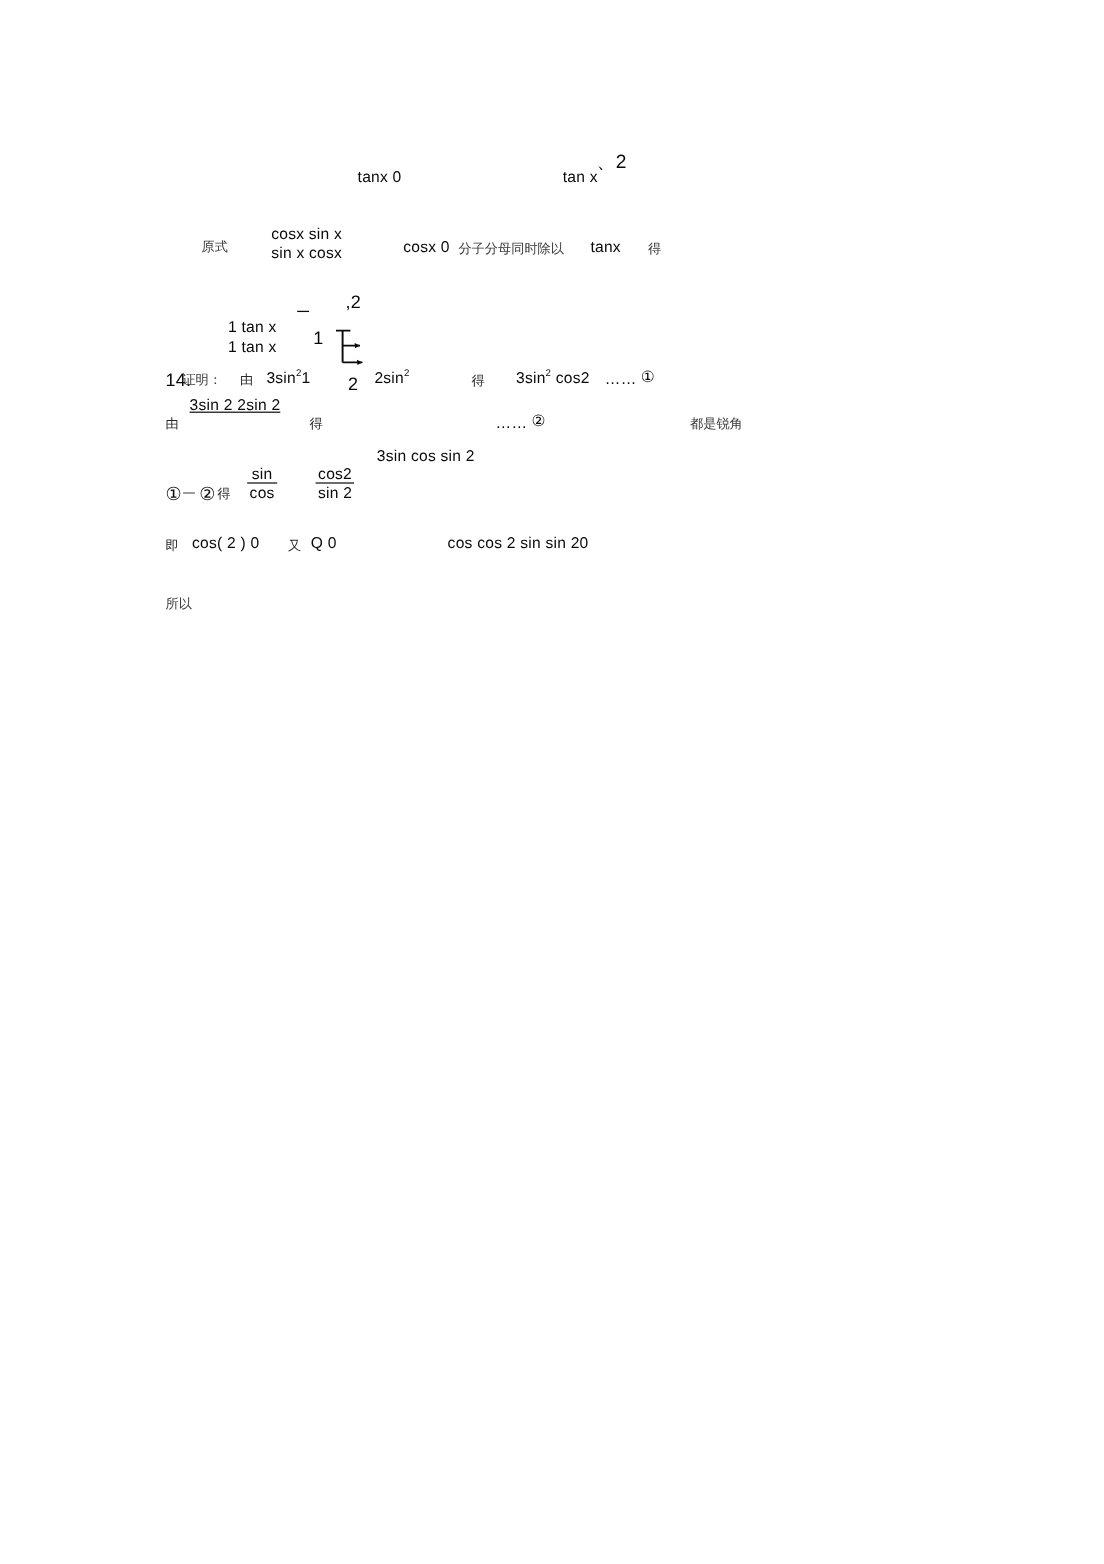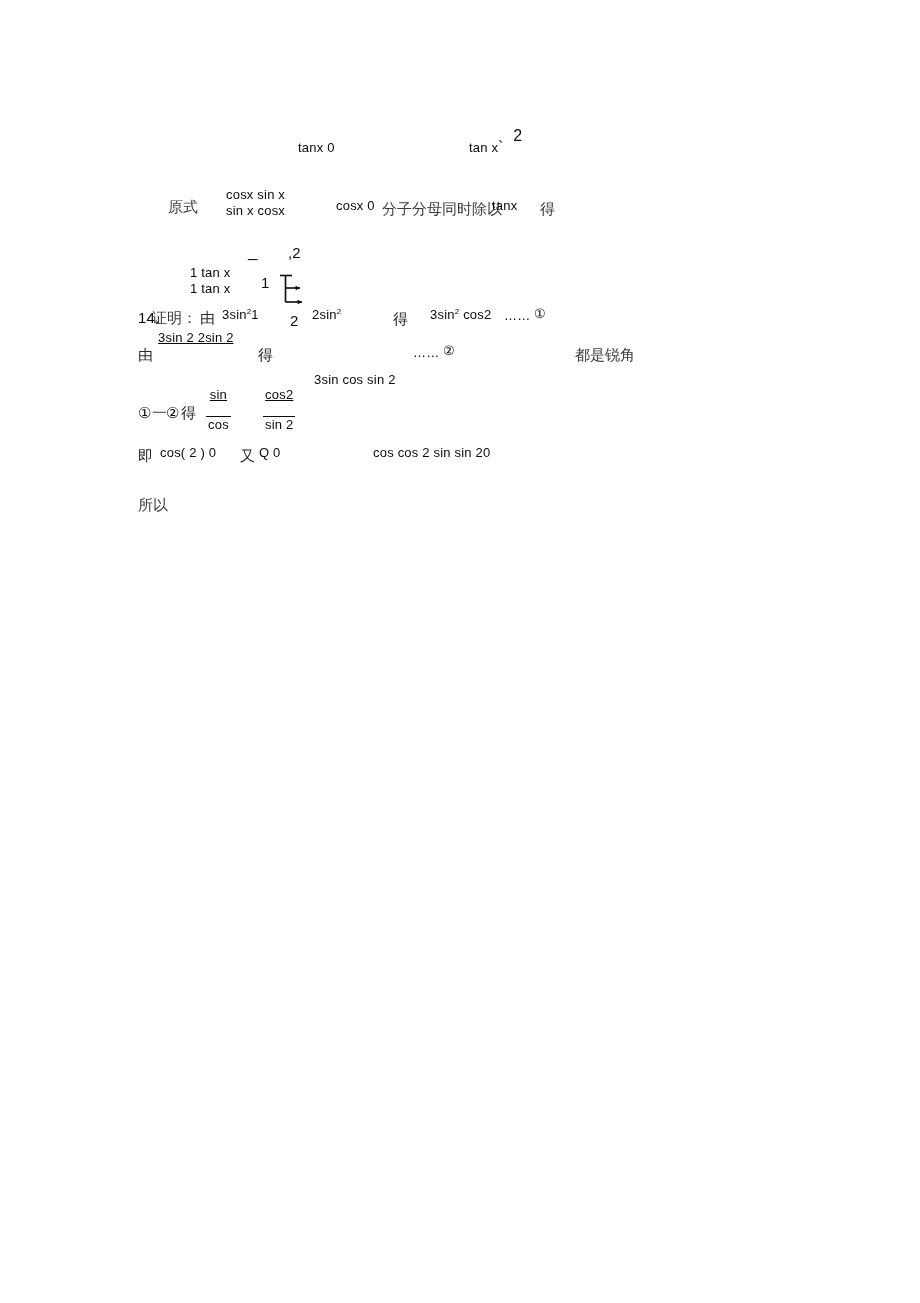--- a/index.html
+++ b/index.html
@@ -30,21 +30,21 @@
     font-size: 13px;
     letter-spacing: 0.2px;
   }
   .math-sm {
     font-size: 15px;
   }
   
   .cjk {
     font-family: "DejaVu Sans", sans-serif;
     color: #3a3a3a;
-    font-size: 15px;
+    font-size: 11px;
   }
   .cjk-dark {
     color: #2a2a2a;
   }
   sup {
     font-size: 0.62em;
     vertical-align: super;
     line-height: 0;
   }
   
@@ -53,22 +53,21 @@
     vertical-align: middle;
     text-align: center;
   }
   .frac .num,
   .frac .den {
     display: block;
     padding: 0 2px;
   }
   .frac.ruled .num {
     border-bottom: 1.4px solid #0a0a0a;
-    padding-bottom: 15px;
-    text-decoration: underline;
+    padding-bottom: 1px;
   }
   .frac.ruled .den {
     padding-top: 1px;
   }
   .frac.bare .num { padding-bottom: 3px; }
   
   .artifact-underscore {
     font-family: "Liberation Sans", sans-serif;
     color: #0a0a0a;
     font-size: 17px;

